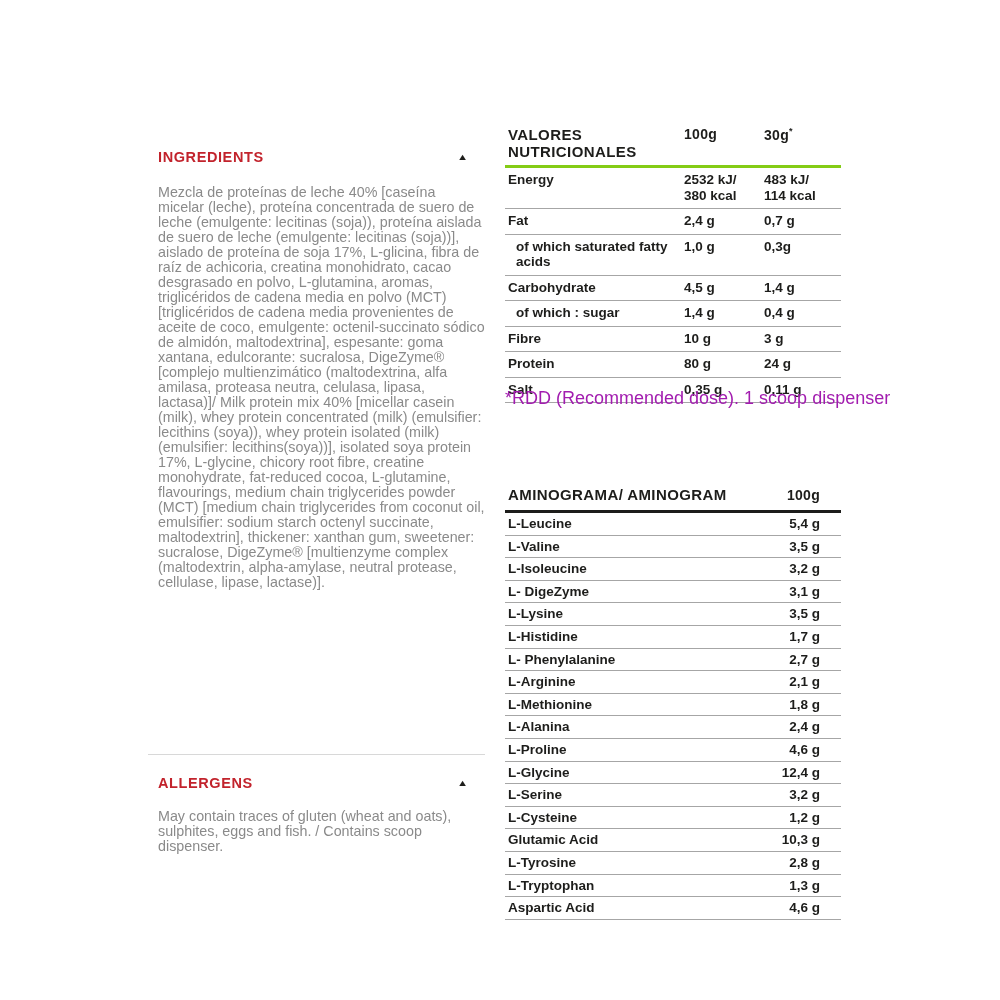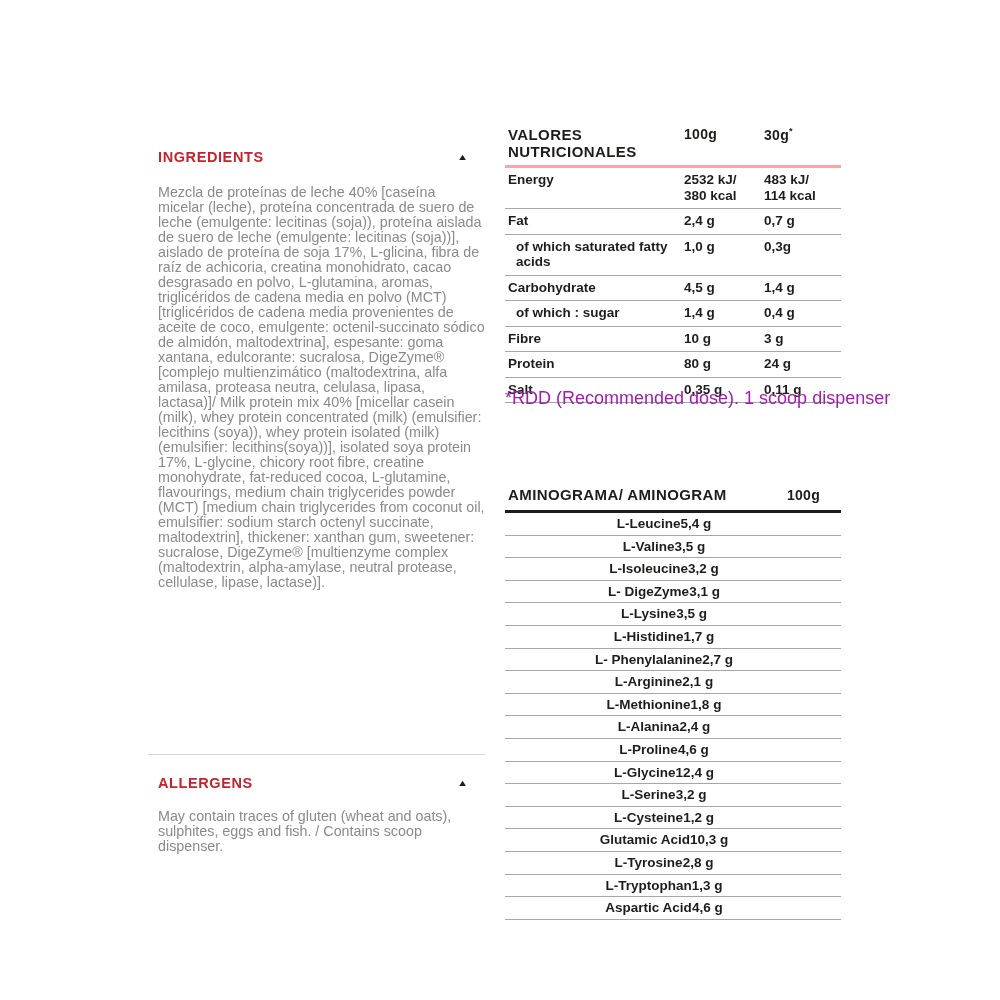--- a/index.html
+++ b/index.html
@@ -41,21 +41,21 @@
 
   
   .dark { color:#1d1d1b; }
   .nutri {
     position:absolute; left:505px; top:121px; width:336px;
   }
   .nutri-head {
     display:grid; grid-template-columns:179px 80px 77px;
     align-items:start;
     padding:5px 0 5px 0;
-    border-bottom:3px solid #fca5a5;
+    border-bottom:3px solid #84cc16;
   }
   .tbl-title {
     font-size:15px; font-weight:bold; letter-spacing:0.4px;
     line-height:17px; white-space:pre-line; padding-left:3px;
   }
   .col-head { font-size:14px; font-weight:bold; letter-spacing:0.3px; }
   .col-head sup { font-size:9px; vertical-align:6px; }
 
   .n-row {
     display:grid; grid-template-columns:179px 80px 77px;
@@ -82,21 +82,21 @@
   }
   .amino-head {
     display:flex; justify-content:space-between; align-items:flex-end;
     padding:4px 0 7px 0;
     border-bottom:3px solid #1d1d1b;
     margin-top:44px;
   }
   .amino-head .tbl-title { white-space:normal; }
   .amino-head .col-head { padding-right:21px; }
   .a-row {
-    display:flex; justify-content:center; align-items:center;
+    display:flex; justify-content:space-between; align-items:center;
     padding:3px 0 2.6px 0;
     border-bottom:1px solid #a6a6a6;
   }
   .a-label {
     font-size:13.5px; font-weight:bold; line-height:16px; padding-left:3px;
   }
   .a-val {
     font-size:13.5px; font-weight:bold; line-height:16px; padding-right:21px;
   }
 </style>

